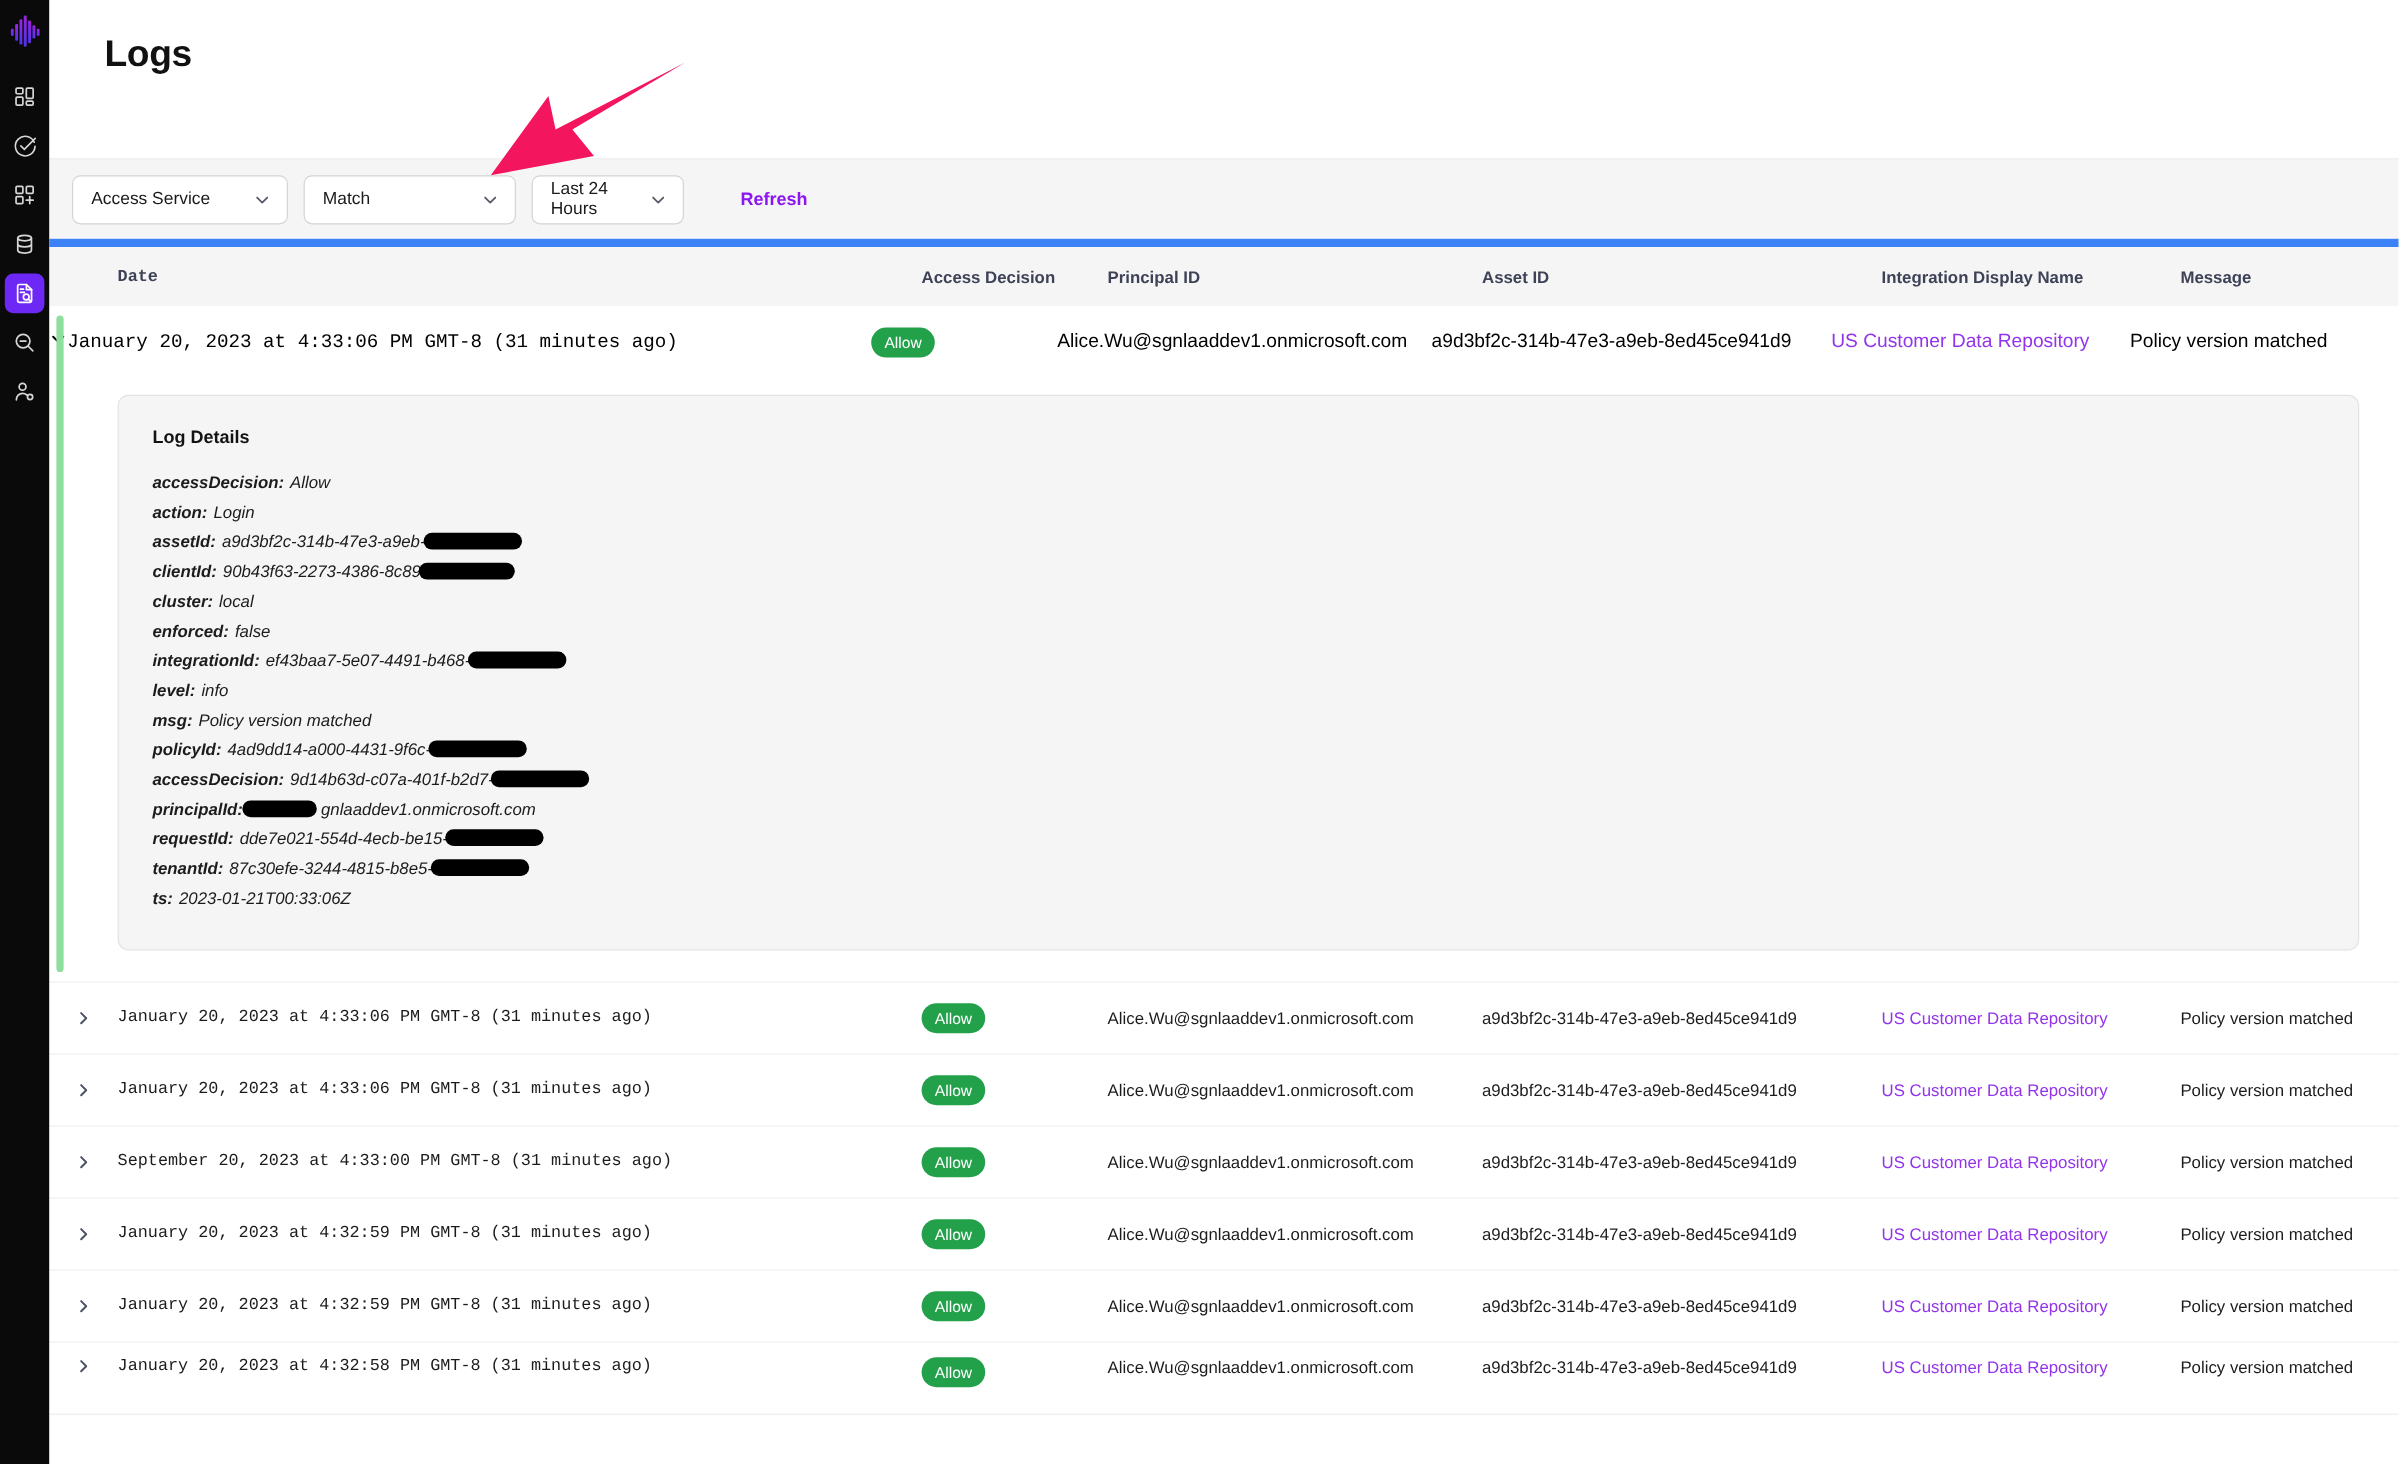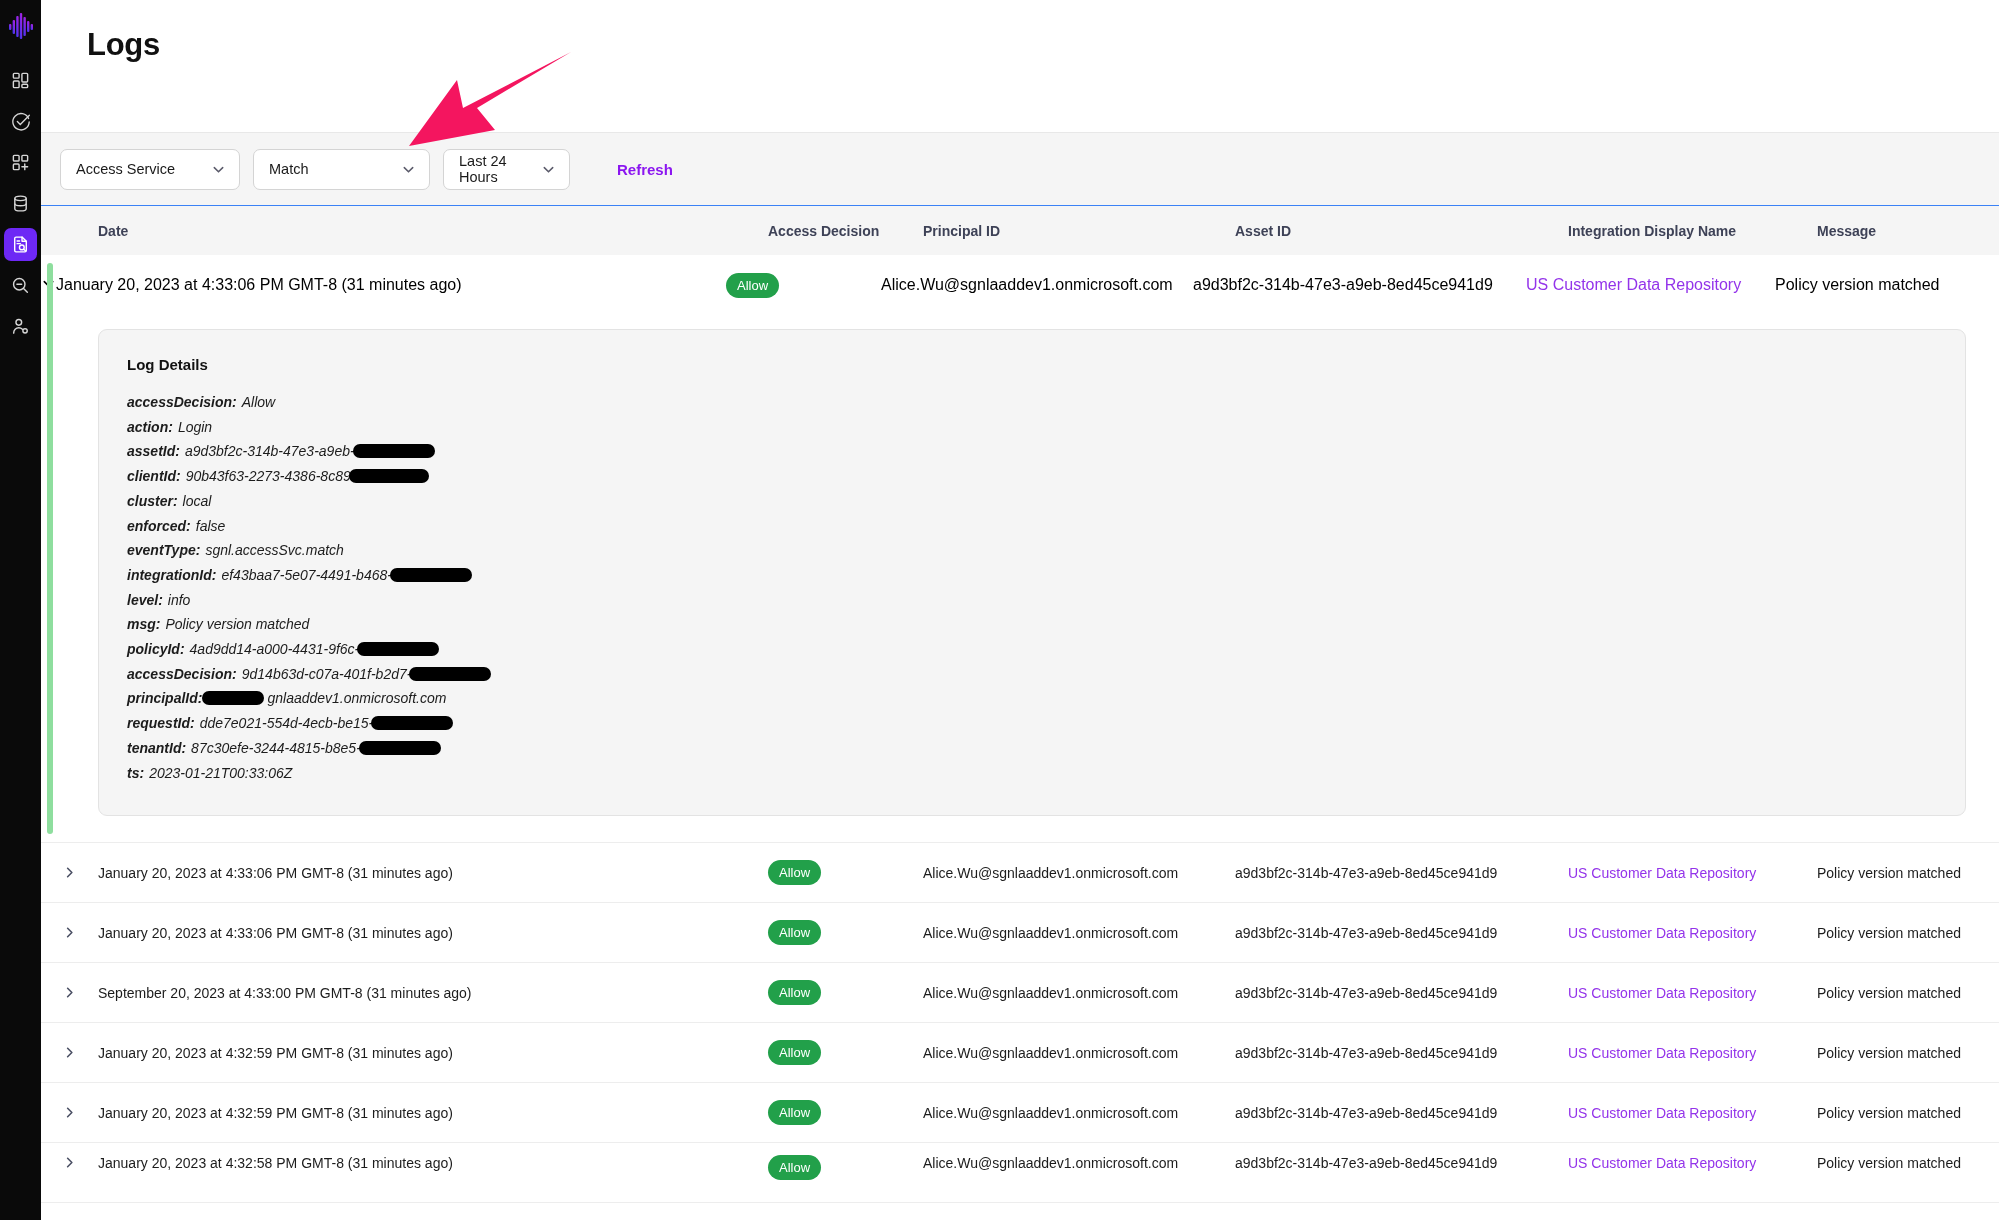--- a/index.html
+++ b/index.html
@@ -47,21 +47,21 @@
     letter-spacing: -0.3px;
   }
 
   
   .filter-bar {
     background: #f5f5f5;
     height: 73px;
     display: flex; align-items: center;
     padding-left: 19px;
     gap: 13px;
-    border-bottom: 1px solid #3b82f6;
+    border-bottom: 7px solid #3b82f6;
   }
   .select {
     height: 41px;
     background: #fff;
     border: 1px solid #d4d4d4;
     border-radius: 7px;
     display: flex; align-items: center; justify-content: space-between;
     padding: 0 13px 0 15px;
     font-size: 14.5px; color: #1a1a1a;
     cursor: pointer;
@@ -95,21 +95,21 @@
     font-size: 14px; color: #1c1c1c;
     position: relative;
   }
   .row .caret {
     width: 57px; min-width: 57px;
     display: flex; align-items: center; justify-content: center;
     color: #4a4f63; cursor: pointer;
   }
 
   
-  .c-date  { width: 670px; min-width: 670px; }
+  .c-date  { width: 670px; min-width: 670px; font-family: Liberation Mono, monospace; }
   .c-dec   { width: 155px; min-width: 155px; }
   .c-prin  { width: 312px; min-width: 312px; }
   .c-asset { width: 333px; min-width: 333px; }
   .c-integ { width: 249px; min-width: 249px; }
   .c-msg   { width: 220px; min-width: 220px; }
 
   .badge-allow {
     display: inline-flex; align-items: center; justify-content: center;
     min-width: 47px; height: 25px;
     padding: 0 11px;
@@ -324,21 +324,20 @@
               <div class="c-msg">Policy version matched</div>
             </div>
             <div class="details-panel">
               <div class="details-title">Log Details</div>
               <div class="kv"><span class="k">accessDecision:</span><span class="v">Allow</span></div>
               <div class="kv"><span class="k">action:</span><span class="v">Login</span></div>
               <div class="kv"><span class="k">assetId:</span><span class="v">a9d3bf2c-314b-47e3-a9eb-</span><span class="redact" style="width:82px"></span></div>
               <div class="kv"><span class="k">clientId:</span><span class="v">90b43f63-2273-4386-8c89</span><span class="redact" style="width:80px"></span></div>
               <div class="kv"><span class="k">cluster:</span><span class="v">local</span></div>
               <div class="kv"><span class="k">enforced:</span><span class="v">false</span></div>
-              <div class="kv"><span class="k">eventType:</span><span class="v">sgnl.accessSvc.match</span></div>
               <div class="kv"><span class="k">integrationId:</span><span class="v">ef43baa7-5e07-4491-b468-</span><span class="redact" style="width:82px"></span></div>
               <div class="kv"><span class="k">level:</span><span class="v">info</span></div>
               <div class="kv"><span class="k">msg:</span><span class="v">Policy version matched</span></div>
               <div class="kv"><span class="k">policyId:</span><span class="v">4ad9dd14-a000-4431-9f6c-</span><span class="redact" style="width:82px"></span></div>
               <div class="kv"><span class="k">accessDecision:</span><span class="v">9d14b63d-c07a-401f-b2d7-</span><span class="redact" style="width:82px"></span></div>
               <div class="kv"><span class="k">principalId:</span><span class="redact pre" style="width:62px"></span><span class="v">gnlaaddev1.onmicrosoft.com</span></div>
               <div class="kv"><span class="k">requestId:</span><span class="v">dde7e021-554d-4ecb-be15-</span><span class="redact" style="width:82px"></span></div>
               <div class="kv"><span class="k">tenantId:</span><span class="v">87c30efe-3244-4815-b8e5-</span><span class="redact" style="width:82px"></span></div>
               <div class="kv"><span class="k">ts:</span><span class="v">2023-01-21T00:33:06Z</span></div>
             </div>

